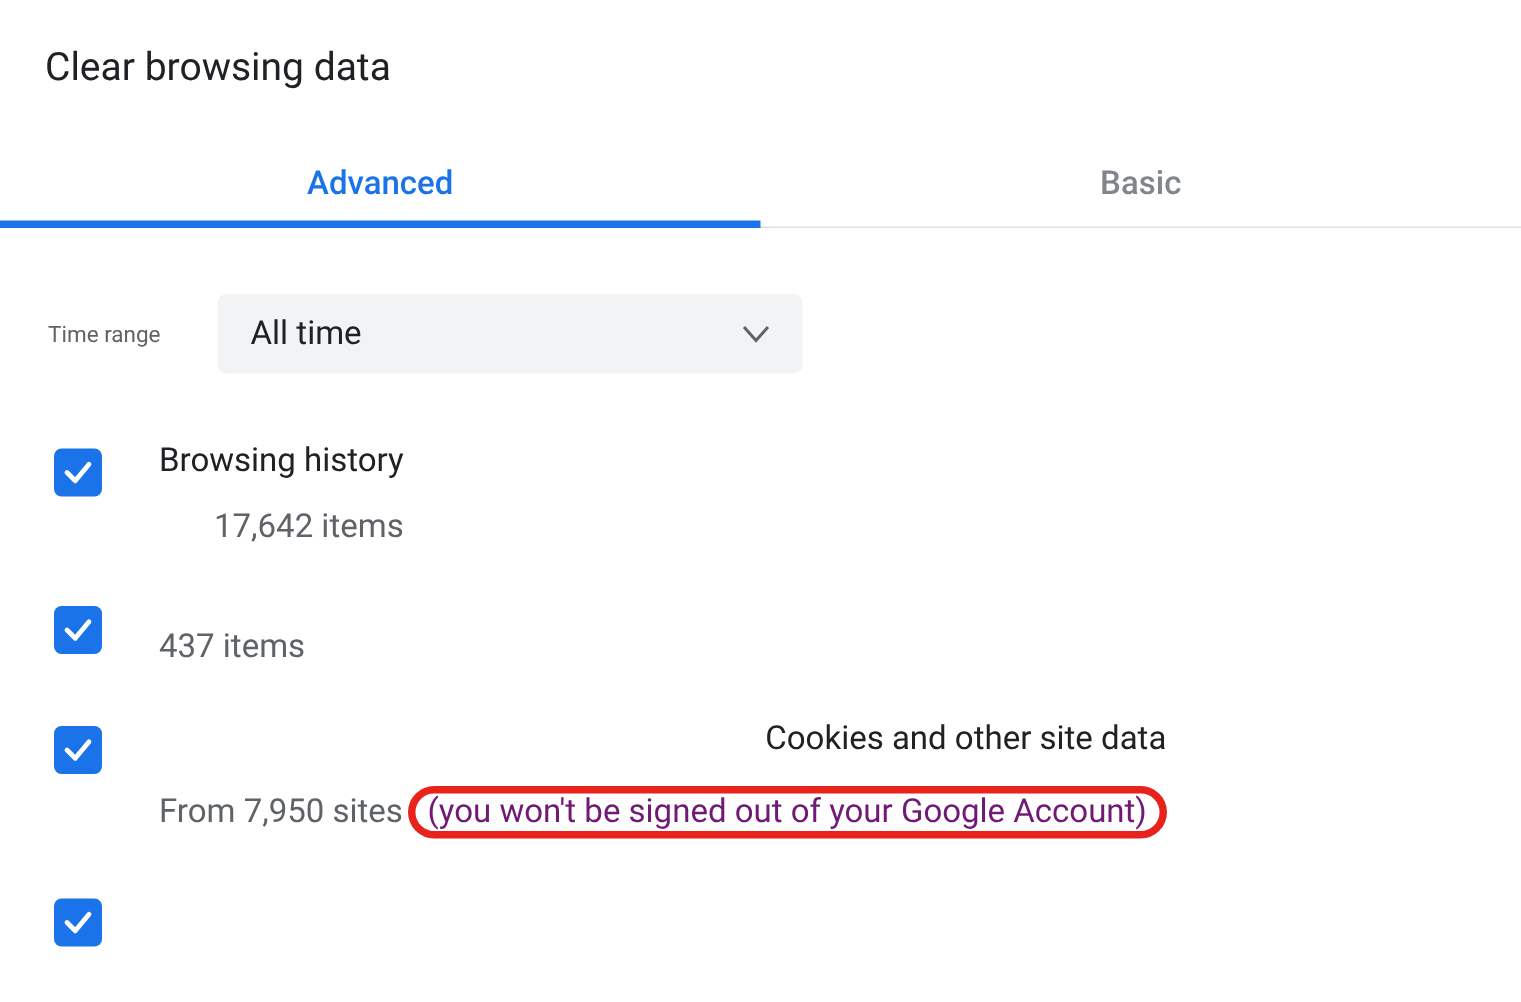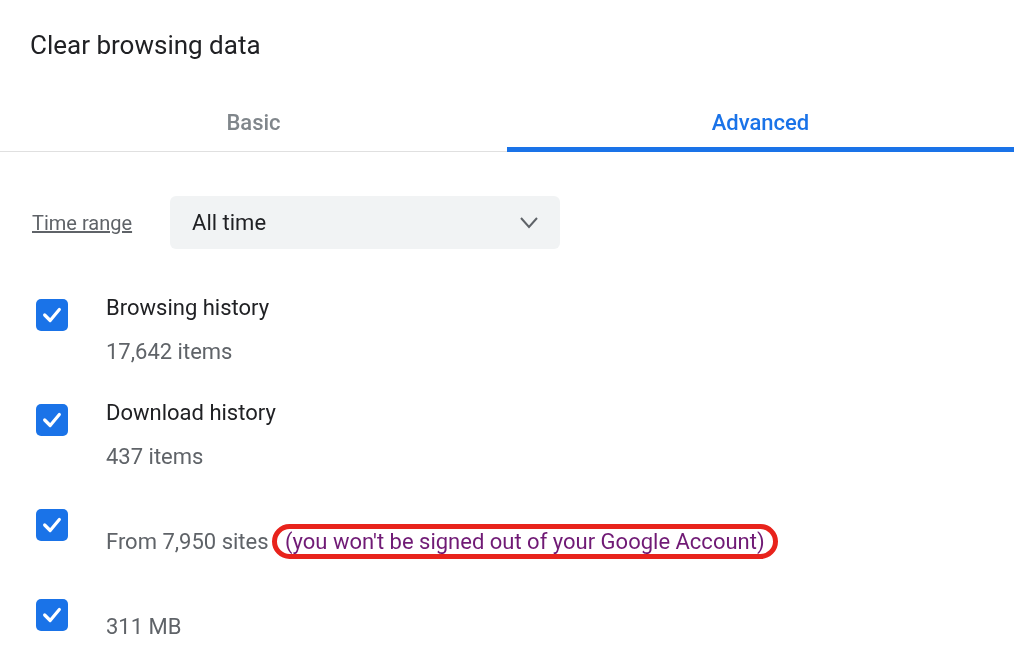--- a/index.html
+++ b/index.html
@@ -38,24 +38,23 @@
       left: 0; right: 0; bottom: -1px;
       height: 5px;
       background: #1a73e8;
     }
     .time-range-row {
       display: flex;
       align-items: center;
       padding: 44px 0 0 32px;
     }
     .time-range-label {
-      font-size: 20px;
+      font-size: 15px;
       color: #5f6368;
       margin-right: 38px;
-      text-decoration: underline;
     }
     .time-range-select {
       display: flex;
       align-items: center;
       justify-content: space-between;
       background: #f1f3f4;
       border-radius: 6px;
       padding: 14px 22px;
       width: 390px;
       cursor: pointer;
@@ -82,20 +81,21 @@
       display: flex;
       align-items: center;
       justify-content: center;
       flex: 0 0 32px;
       margin-top: 4px;
       cursor: pointer;
     }
     .checkbox svg { display: block; }
     .option-text {
       margin-left: 38px;
+      text-align: right;
     }
     .option-title {
       font-size: 22px;
       color: #202124;
     }
     .option-sub {
       font-size: 22px;
       color: #5f6368;
       margin-top: 19px;
     }
@@ -107,22 +107,22 @@
       margin-left: -2px;
       color: #701a75;
     }
   </style>
 </head>
 <body>
 
 <h1 class="dialog-title">Clear browsing data</h1>
 
 <div class="tabs">
+  <div class="tab tab-advanced">Advanced</div>
   <div class="tab tab-basic">Basic</div>
-  <div class="tab tab-advanced">Advanced</div>
 </div>
 
 <div class="time-range-row">
   <div class="time-range-label">Time range</div>
   <div class="time-range-select">
     <span class="select-value">All time</span>
     <span class="dropdown-icon">
       <svg width="18" height="12" viewBox="0 0 18 12">
           <path d="M1 1 L9 10 L17 1" fill="none" stroke="#5f6368" stroke-width="2"></path>
         </svg>
@@ -144,40 +144,39 @@
     </div>
   </div>
 
   <div class="option-row">
     <div class="checkbox">
       <svg width="22" height="22" viewBox="0 0 24 24">
           <path d="M4 12 L10 18 L20 6" fill="none" stroke="#fff" stroke-width="3.5" stroke-linecap="round" stroke-linejoin="round"></path>
         </svg>
     </div>
     <div class="option-text">
-      <div class="option-title">Download history</div>
       <div class="option-sub">437 items</div>
     </div>
   </div>
 
   <div class="option-row">
     <div class="checkbox">
       <svg width="22" height="22" viewBox="0 0 24 24">
           <path d="M4 12 L10 18 L20 6" fill="none" stroke="#fff" stroke-width="3.5" stroke-linecap="round" stroke-linejoin="round"></path>
         </svg>
     </div>
     <div class="option-text">
+      <div class="option-title">Cookies and other site data</div>
       <div class="option-sub"><span>From 7,950 sites </span><span class="annotation">(you won't be signed out of your Google Account)</span></div>
     </div>
   </div>
 
   <div class="option-row">
     <div class="checkbox">
       <svg width="22" height="22" viewBox="0 0 24 24">
           <path d="M4 12 L10 18 L20 6" fill="none" stroke="#fff" stroke-width="3.5" stroke-linecap="round" stroke-linejoin="round"></path>
         </svg>
     </div>
     <div class="option-text">
-      <div class="option-sub">311 MB</div>
     </div>
   </div>
 
 </div>
 
 </body></html>

